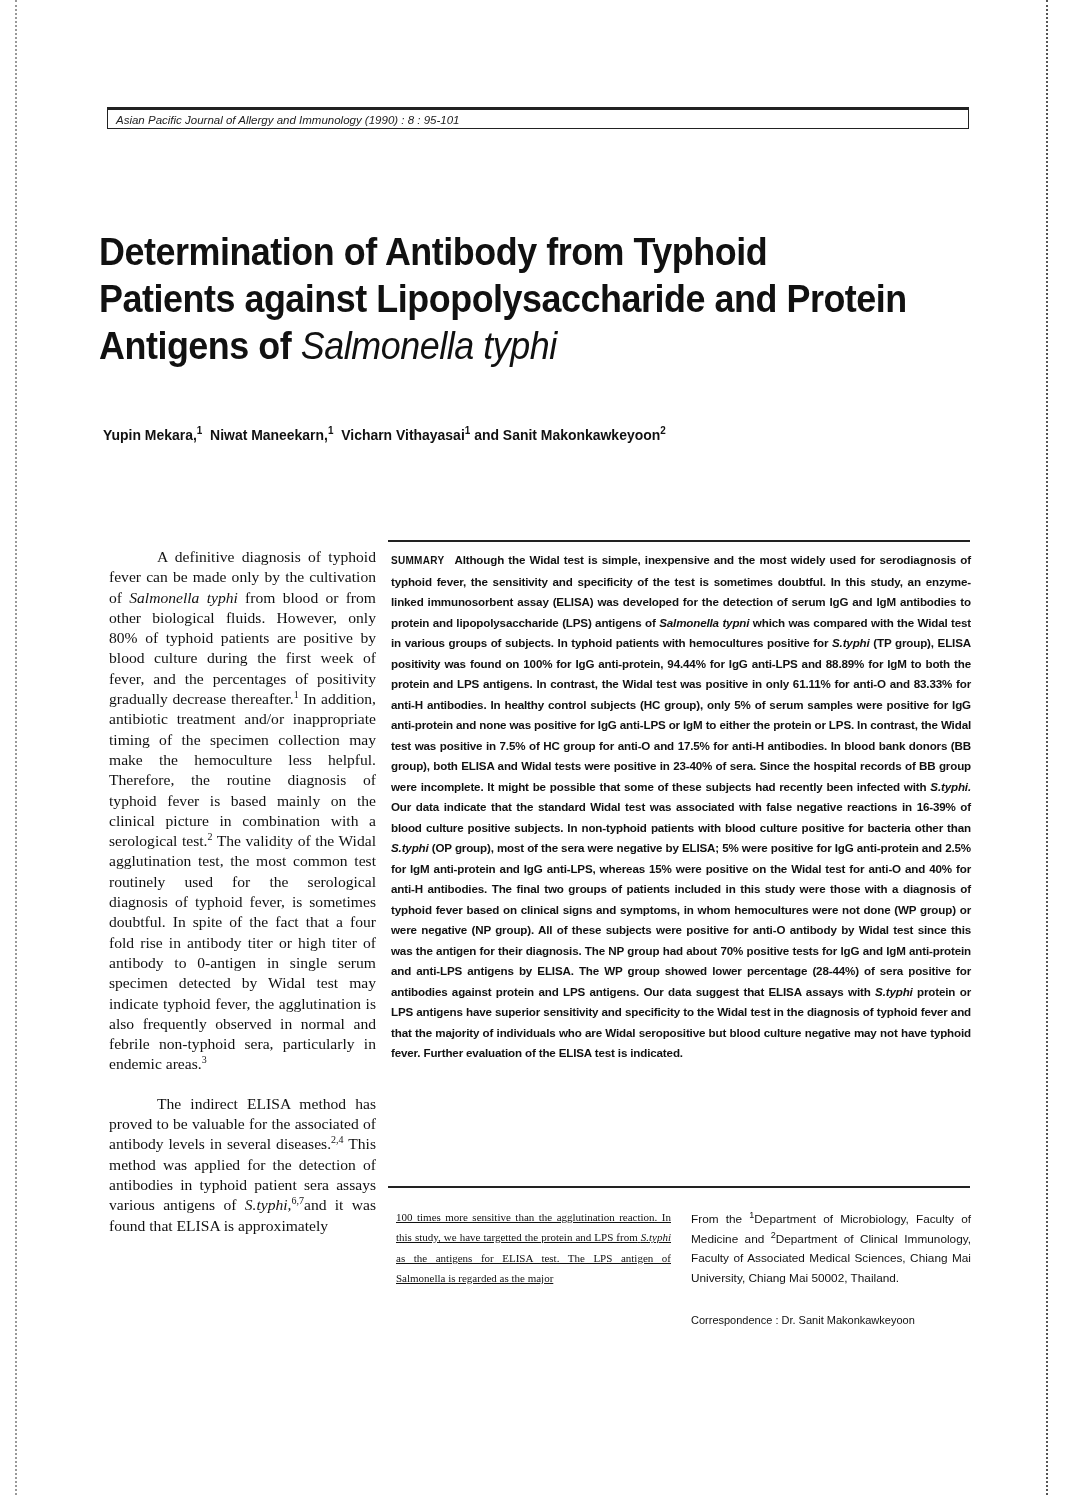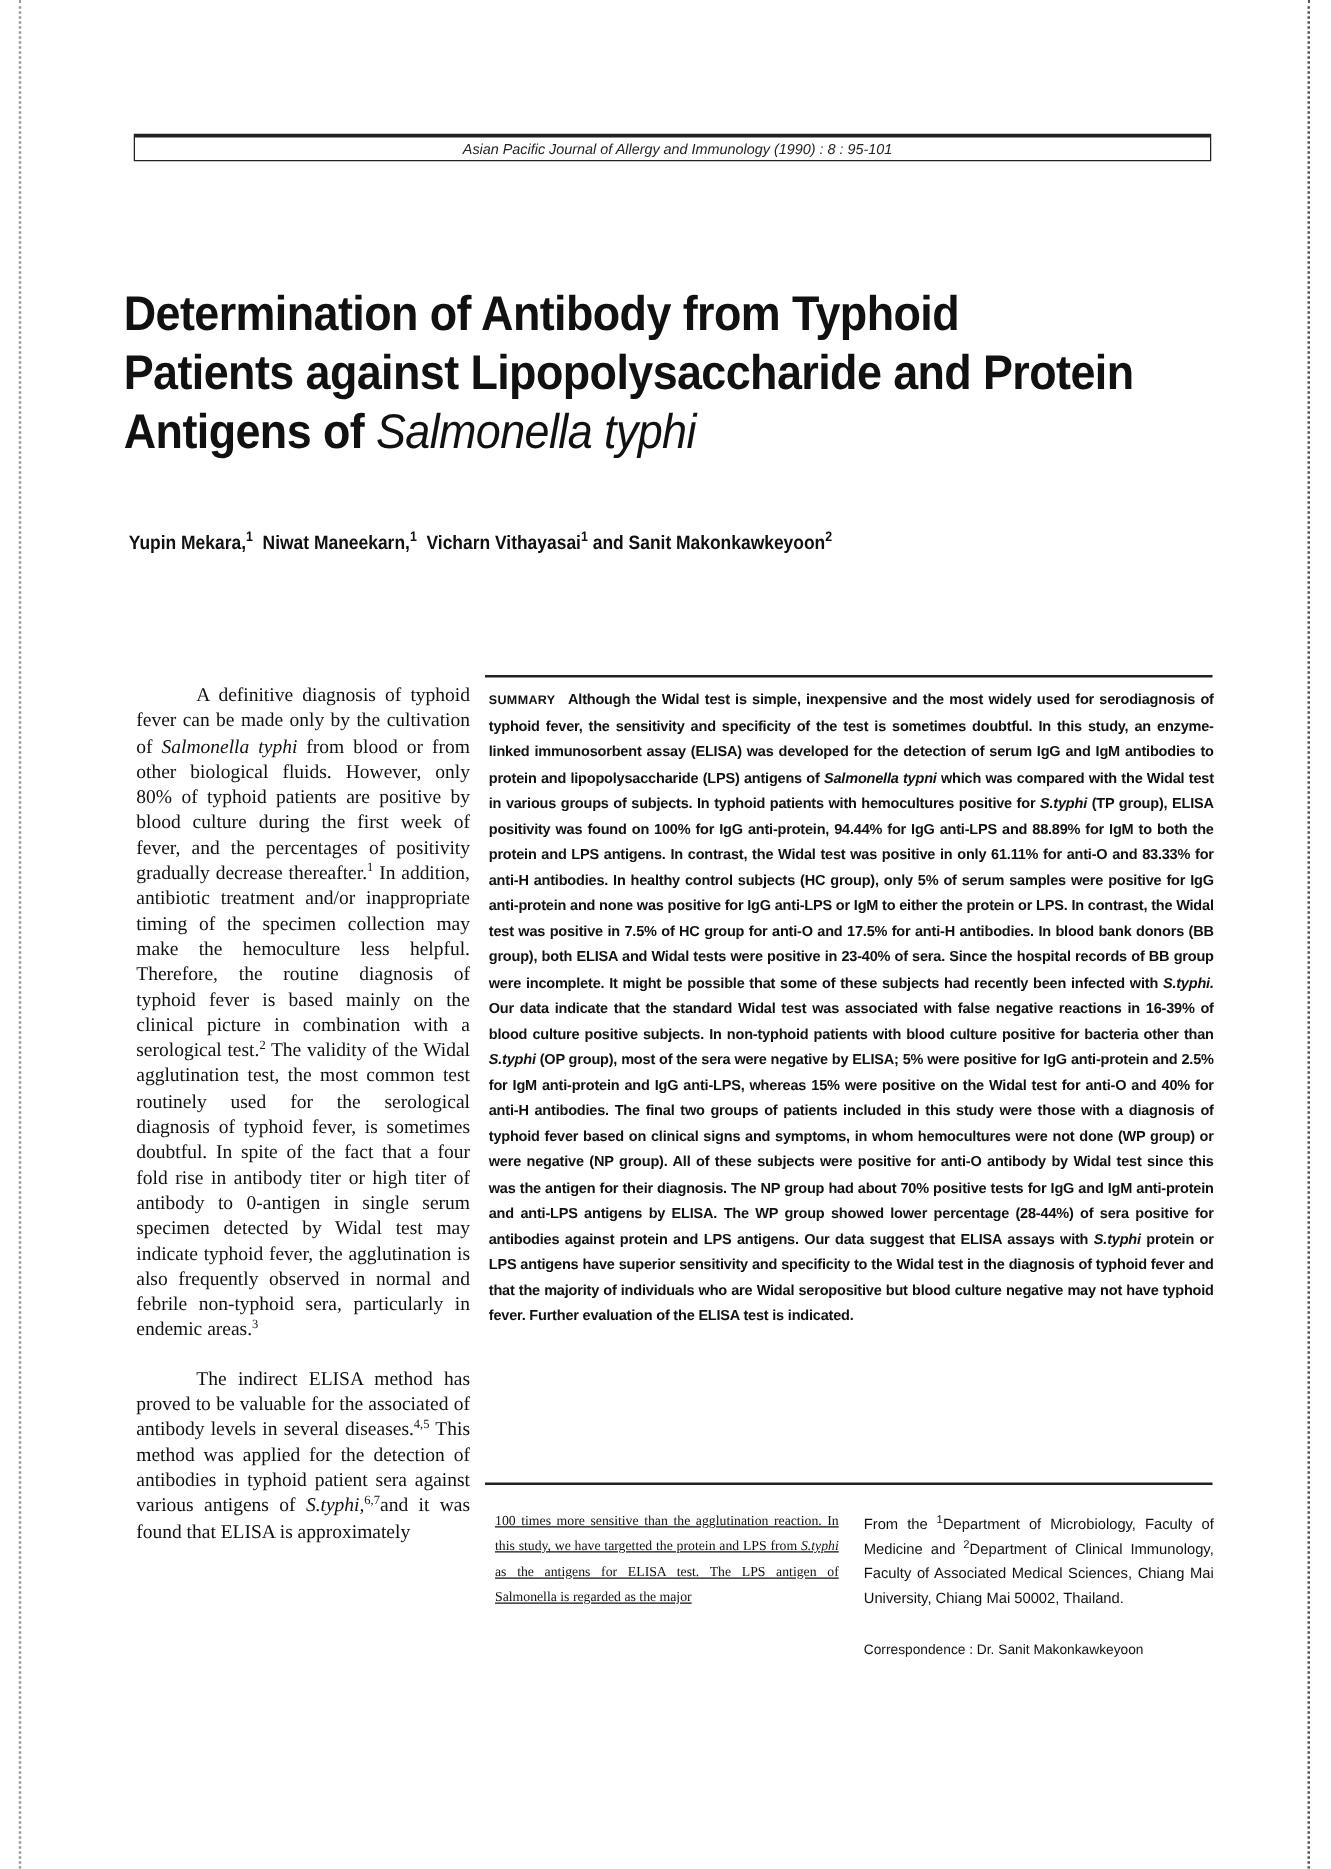--- a/index.html
+++ b/index.html
@@ -5,21 +5,21 @@
   html, body { margin: 0; padding: 0; background: #ffffff; }
   body { width: 1065px; height: 1495px; position: relative; overflow: hidden; color: #111; }
   .scan-edge { position: absolute; top: 0; bottom: 0; width: 0; border-left: 2px dotted #555; }
   .scan-edge.left { left: 15px; border-left-color: #999; }
   .scan-edge.right { left: 1046px; }
 
   .journal-box {
     position: absolute; left: 107px; top: 107px; width: 862px; height: 22px;
     border: 1.5px solid #222; border-top-width: 3px;
     font-family: "Liberation Sans", sans-serif; font-style: italic; font-size: 11.5px;
-    line-height: 20px; padding-left: 8px; box-sizing: border-box; color: #222; text-align: center;
+    line-height: 20px; padding-left: 8px; box-sizing: border-box; color: #222;
   }
 
   .title {
     position: absolute; left: 99px; top: 228px; width: 880px;
     font-family: "Liberation Sans", sans-serif; font-weight: bold; font-size: 39px;
     line-height: 47px; letter-spacing: -0.5px; margin: 0;
     transform: scaleX(0.92); transform-origin: left top;
   }
   .title .species { font-weight: normal; font-style: italic; }
 
@@ -78,21 +78,21 @@
 
 <div class="authors">
   <span>Yupin Mekara,</span><sup>1</sup>&nbsp;
   <span>Niwat Maneekarn,</span><sup>1</sup>&nbsp;
   <span>Vicharn Vithayasai</span><sup>1</sup>
   <span>and  Sanit Makonkawkeyoon</span><sup>2</sup>
 </div>
 
 <div class="col-left">
   <p><span>A definitive diagnosis of typhoid fever can be made only by the cultivation of</span> <i>Salmonella typhi</i> <span>from blood or from other biological fluids. However, only 80% of typhoid patients are positive by blood culture during the first week of fever, and the percentages of positivity gradually decrease thereafter.</span><sup>1</sup><span> In addition, antibiotic treatment and/or inappropriate timing of the specimen collection may make the hemoculture less helpful.  Therefore, the routine diagnosis of typhoid fever is based mainly on the clinical picture in combination with a serological test.</span><sup>2</sup><span> The validity of the Widal agglutination test, the most common test routinely used for the serological diagnosis of typhoid fever, is sometimes doubtful. In spite of the fact that a four fold rise in antibody titer or high titer of antibody to 0-antigen in single serum specimen detected by Widal test may indicate typhoid fever, the agglutination is also frequently observed in normal and febrile non-typhoid sera, particularly in endemic areas.</span><sup>3</sup></p>
-  <p><span>The indirect ELISA method has proved to be valuable for the associated of antibody levels in several diseases.</span><sup>4,5</sup><span>  This method was applied for the detection of antibodies in typhoid patient sera against various antigens of</span> <i>S.typhi,</i><sup>6,7</sup><span>and it was found that ELISA is approximately</span></p>
+  <p><span>The indirect ELISA method has proved to be valuable for the associated of antibody levels in several diseases.</span><sup>2,4</sup><span>  This method was applied for the detection of antibodies in typhoid patient sera assays various antigens of</span> <i>S.typhi,</i><sup>6,7</sup><span>and it was found that ELISA is approximately</span></p>
 </div>
 
 <div class="summary-rule-top"></div>
 <div class="summary">
   <span class="label">SUMMARY</span><span>Although the Widal test is simple, inexpensive and the most widely used for serodiagnosis of typhoid fever, the sensitivity and specificity of the test is sometimes doubtful.  In this study, an enzyme-linked immunosorbent assay (ELISA) was developed for the detection of serum IgG and IgM antibodies to protein and lipopolysaccharide (LPS) antigens of</span> <i>Salmonella typni</i> <span>which was compared with the Widal test in various groups of subjects.  In typhoid patients with hemocultures positive for</span> <i>S.typhi</i> <span>(TP group), ELISA positivity was found on 100% for IgG anti-protein, 94.44% for IgG anti-LPS and 88.89% for IgM to both the protein and LPS antigens.  In contrast, the Widal test was positive in only 61.11% for anti-O and 83.33% for anti-H antibodies.  In healthy control subjects (HC group), only 5% of serum samples were positive for IgG anti-protein and none was positive for IgG anti-LPS or IgM to either the protein or LPS.  In contrast, the Widal test was positive in 7.5% of HC group for anti-O and 17.5% for anti-H antibodies.  In blood bank donors (BB group), both ELISA and Widal tests were positive in 23-40% of sera.  Since the hospital records of BB group were incomplete.  It might be possible that some of these subjects had recently been infected with</span> <i>S.typhi.</i><span> Our data indicate that the standard Widal test was associated with false negative reactions in 16-39% of blood culture positive subjects.  In non-typhoid patients with blood culture positive for bacteria other than</span> <i>S.typhi</i> <span>(OP group), most of the sera were negative by ELISA; 5% were positive for IgG anti-protein and 2.5% for IgM anti-protein and IgG anti-LPS, whereas 15% were positive on the Widal test for anti-O and 40% for anti-H antibodies. The final two groups of patients included in this study were those with a diagnosis of typhoid fever based on clinical signs and symptoms, in whom hemocultures were not done (WP group) or were negative (NP group).  All of these subjects were positive for anti-O antibody by Widal test since this was the antigen for their diagnosis. The NP group had about 70% positive tests for IgG and IgM anti-protein and anti-LPS antigens by ELISA.  The WP group showed lower percentage (28-44%) of sera positive for antibodies against protein and LPS antigens.  Our data suggest that ELISA assays with</span> <i>S.typhi</i> <span>protein or LPS antigens have superior sensitivity and specificity to the Widal test in the diagnosis of typhoid fever and that the majority of individuals who are Widal seropositive but blood culture negative may not have typhoid fever.  Further evaluation of the ELISA test is indicated.</span>
 </div>
 <div class="summary-rule-bottom"></div>
 
 <p class="col-mid"><span>100 times more sensitive than the agglutination reaction.  In this study, we have targetted the protein and LPS from</span> <i>S.typhi</i> <span>as the antigens for ELISA test.  The LPS antigen of Salmonella is regarded as the major</span></p>
 

